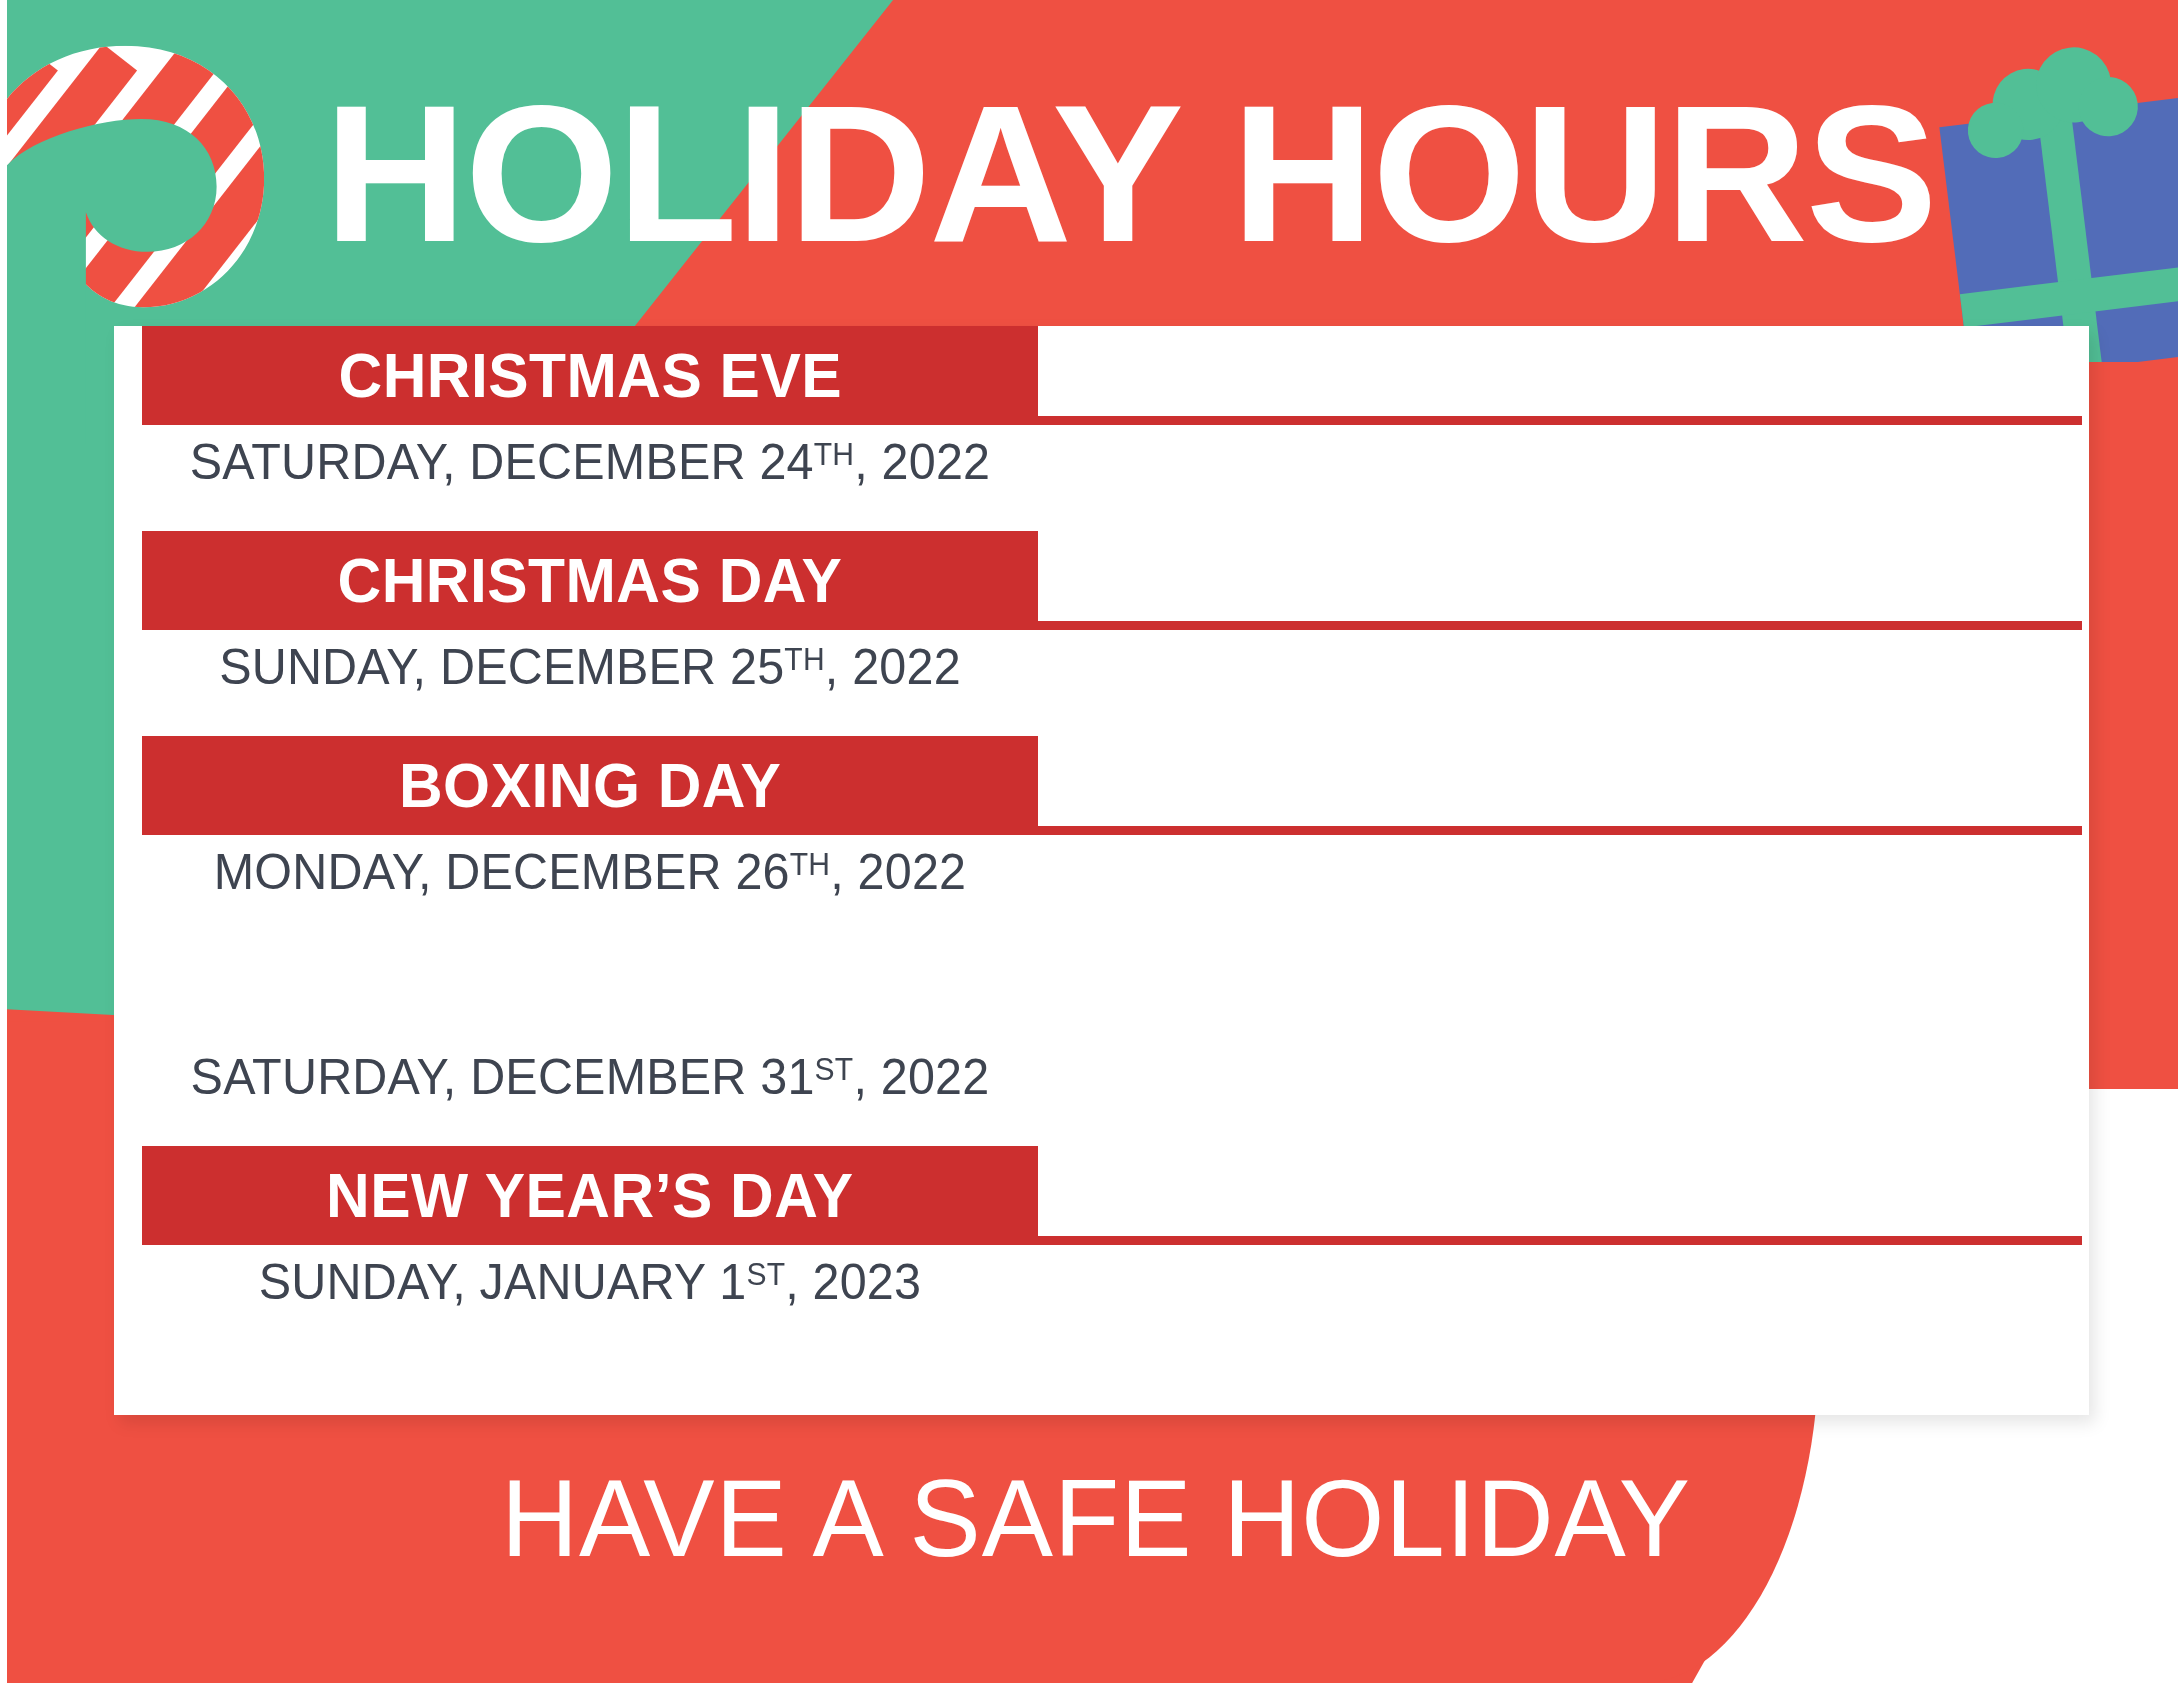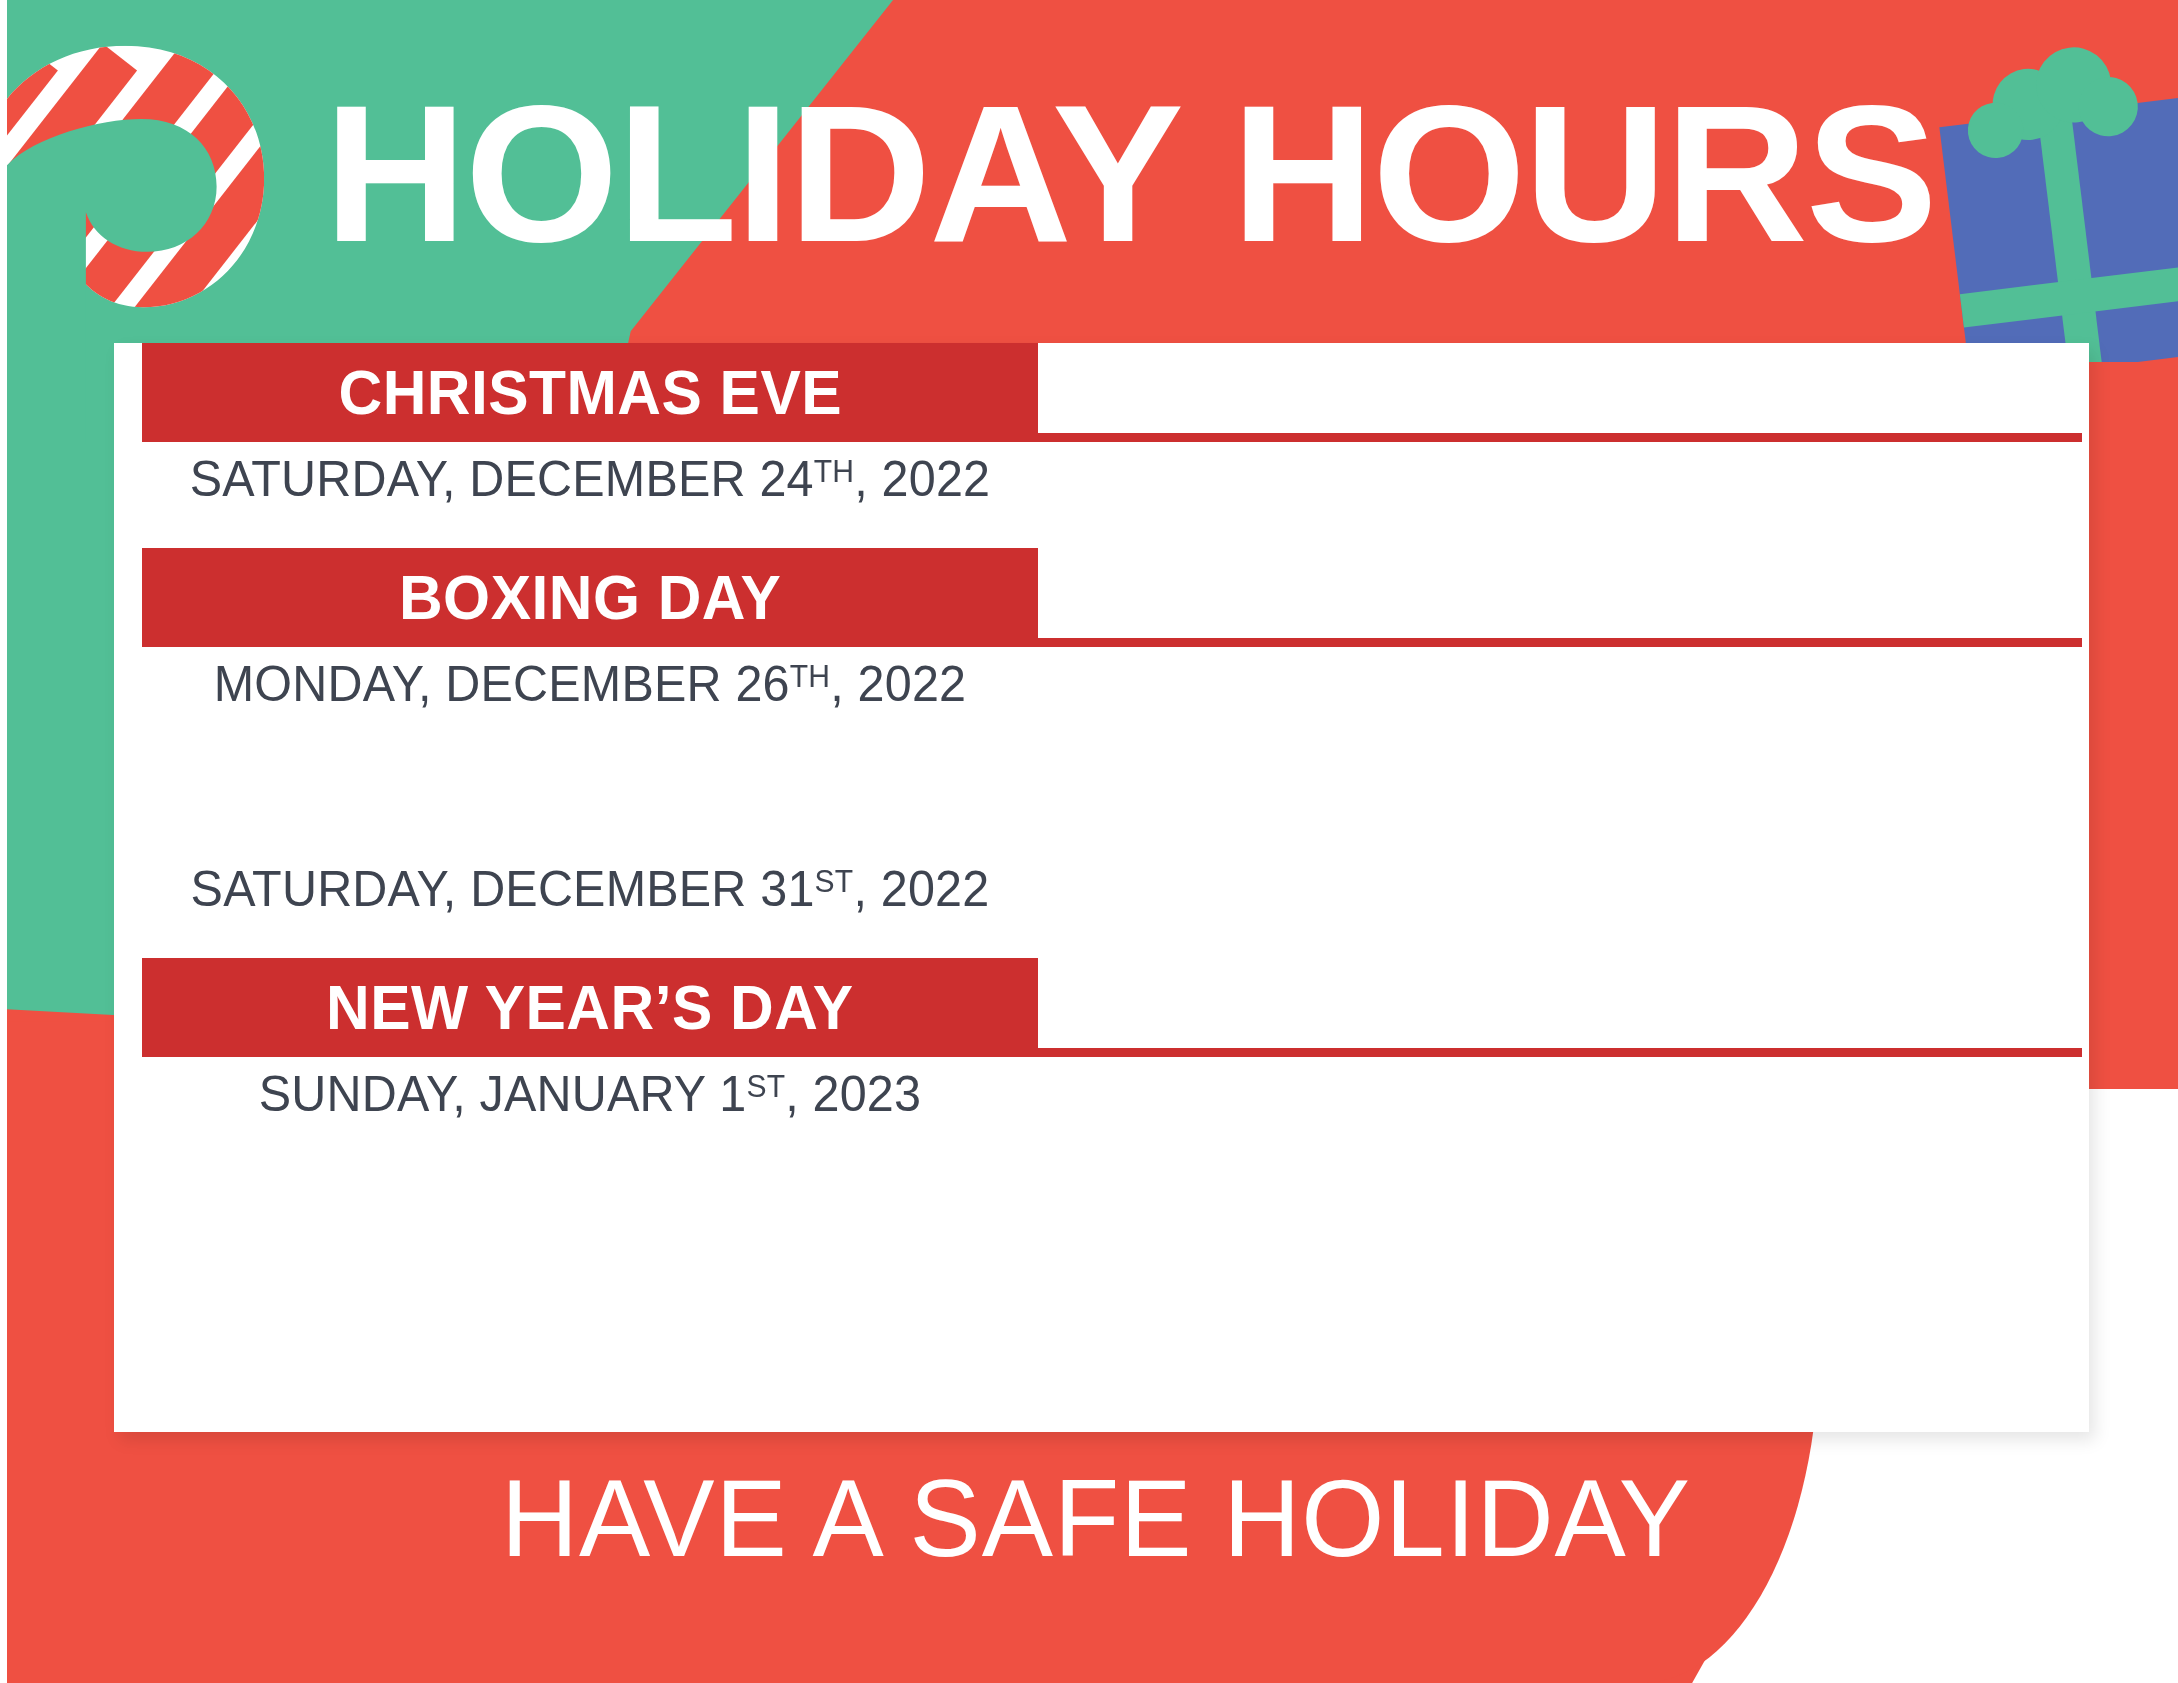--- a/index.html
+++ b/index.html
@@ -68,21 +68,21 @@
   .gift {
     position: absolute;
     left: 1926px; top: 35px;
     width: 267px; height: 327px;
   }
   .gift svg { display: block; }
 
   
   .card {
     position: absolute;
-    left: 107px; top: 343px;
+    left: 107px; top: 326px;
     width: 1975px; height: 1089px;
     background: #ffffff;
     box-shadow: 6px 8px 16px rgba(0,0,0,0.10);
   }
 
   
   .title {
     position: absolute;
     left: 317px; top: 77px;
     width: 1624px;
@@ -239,20 +239,29 @@
       <div class="row">
         <div class="bar-wrap">
           <div class="bar">
             <span class="bar-label">CHRISTMAS EVE</span>
           </div>
           <div class="rule"></div>
         </div>
         <div class="date"><span>SATURDAY, DECEMBER 24</span><sup>TH</sup><span>, 2022</span></div>
       </div>
 
+      <div class="row">
+        <div class="bar-wrap">
+          <div class="bar">
+            <span class="bar-label">CHRISTMAS DAY</span>
+          </div>
+          <div class="rule"></div>
+        </div>
+        <div class="date"><span>SUNDAY, DECEMBER 25</span><sup>TH</sup><span>, 2022</span></div>
+      </div>
 
       <div class="row">
         <div class="bar-wrap">
           <div class="bar">
             <span class="bar-label">BOXING DAY</span>
           </div>
           <div class="rule"></div>
         </div>
         <div class="date"><span>MONDAY, DECEMBER 26</span><sup>TH</sup><span>, 2022</span></div>
       </div>

